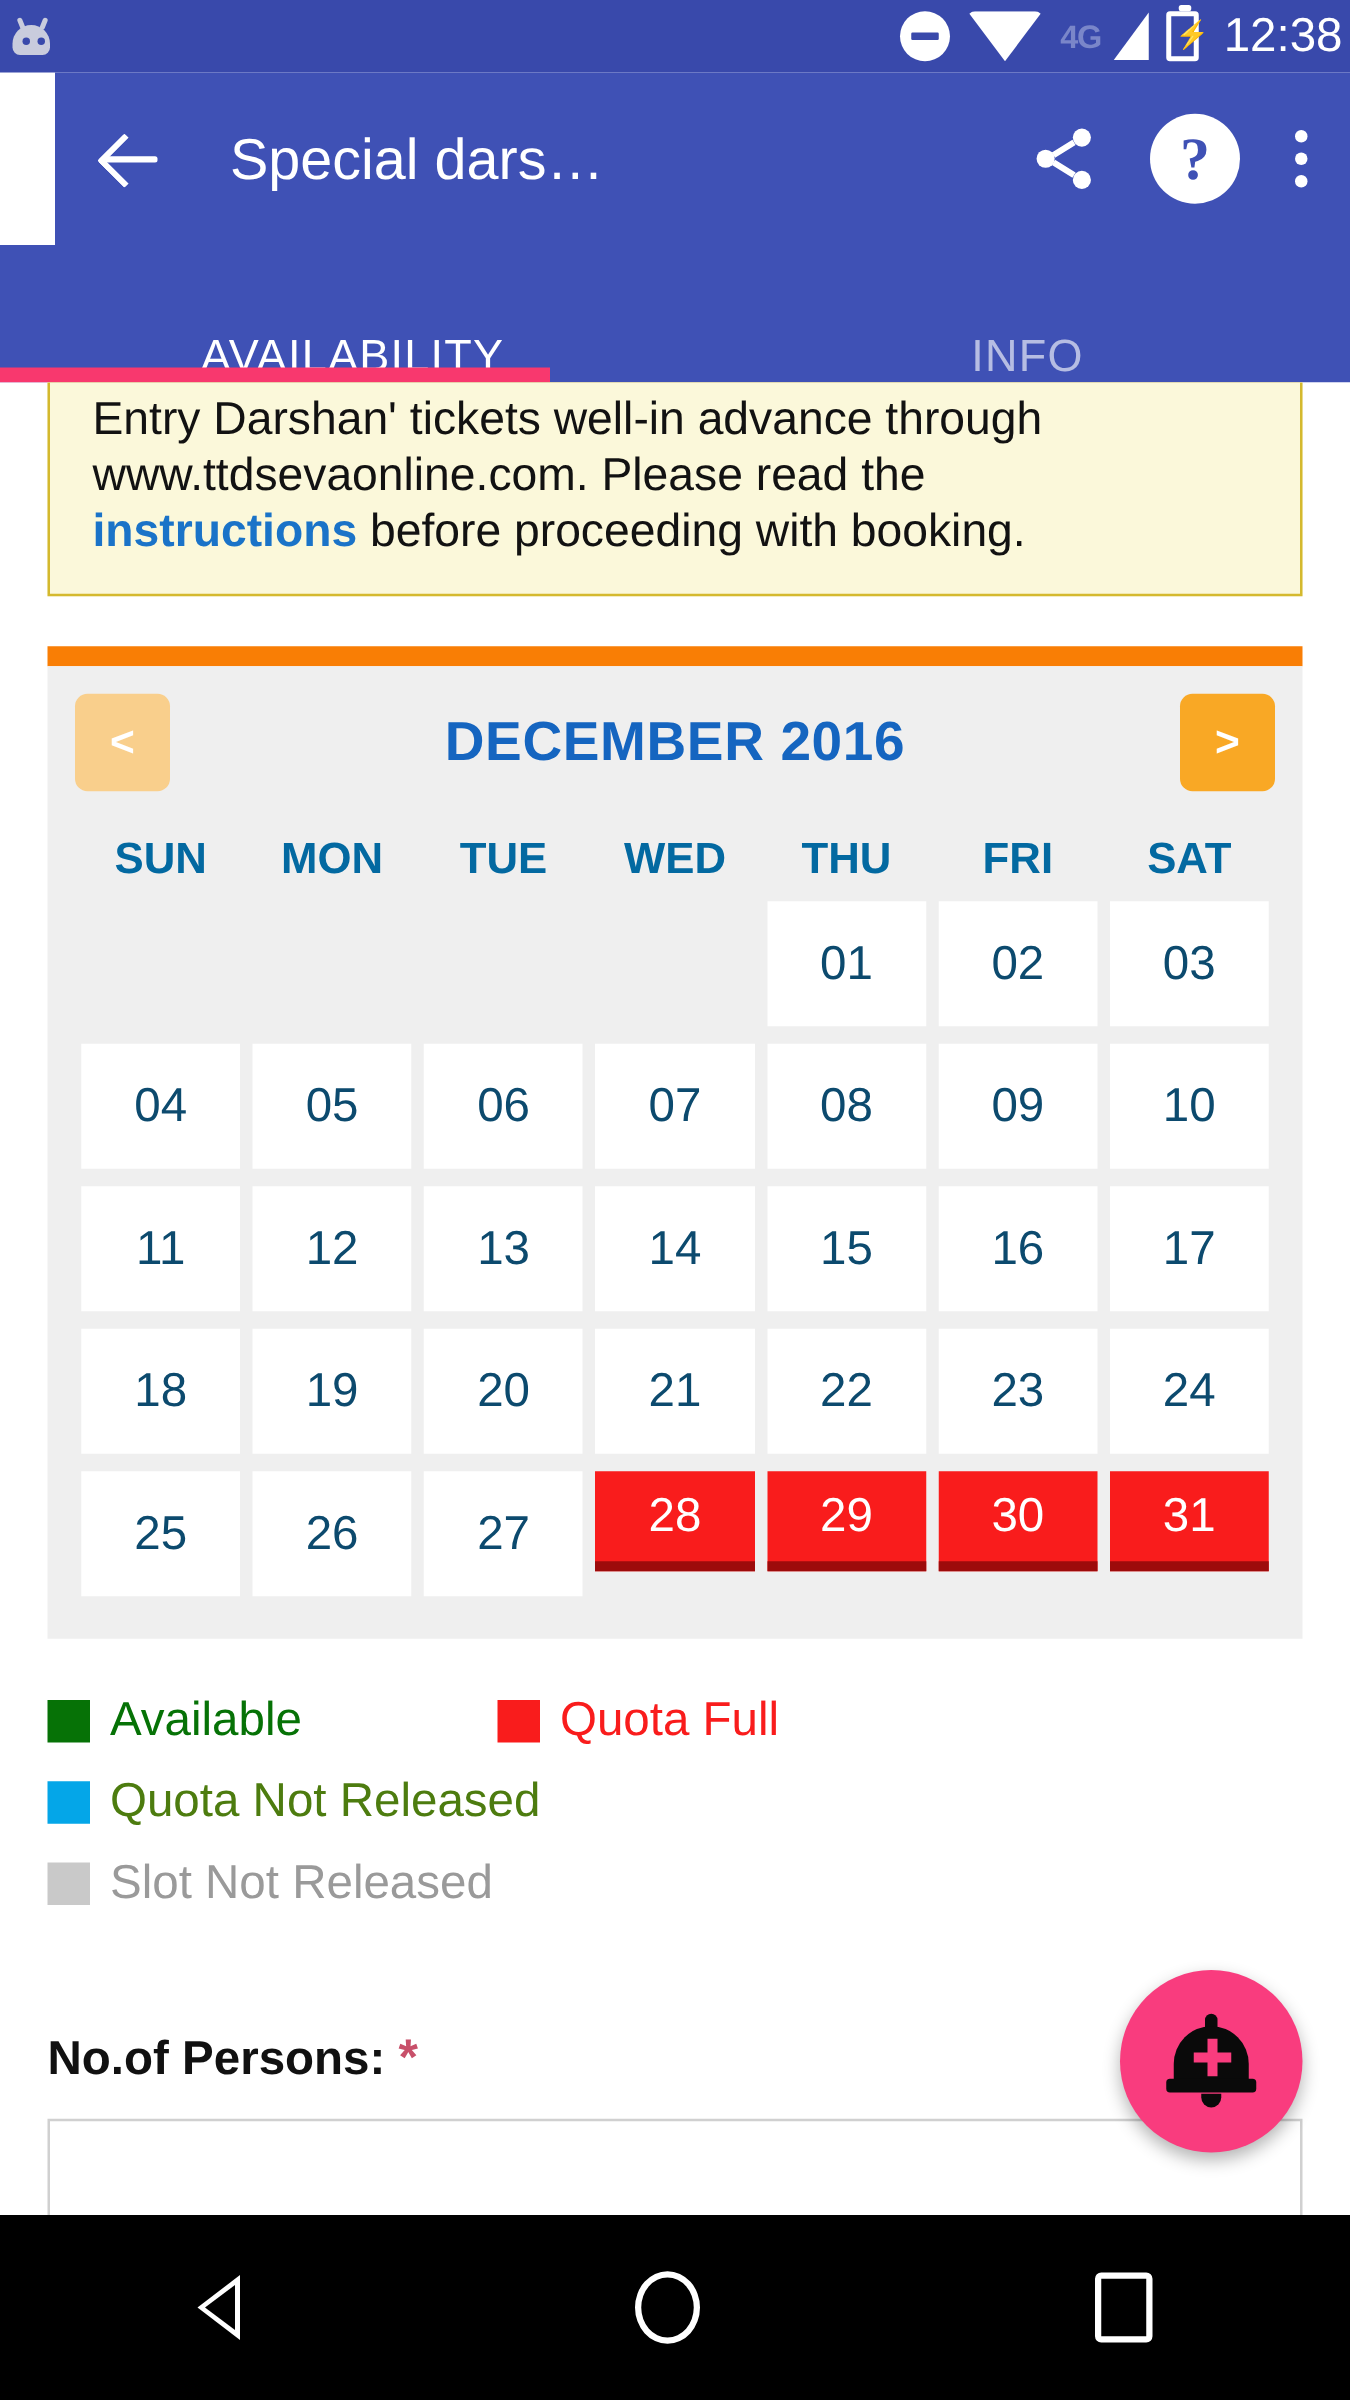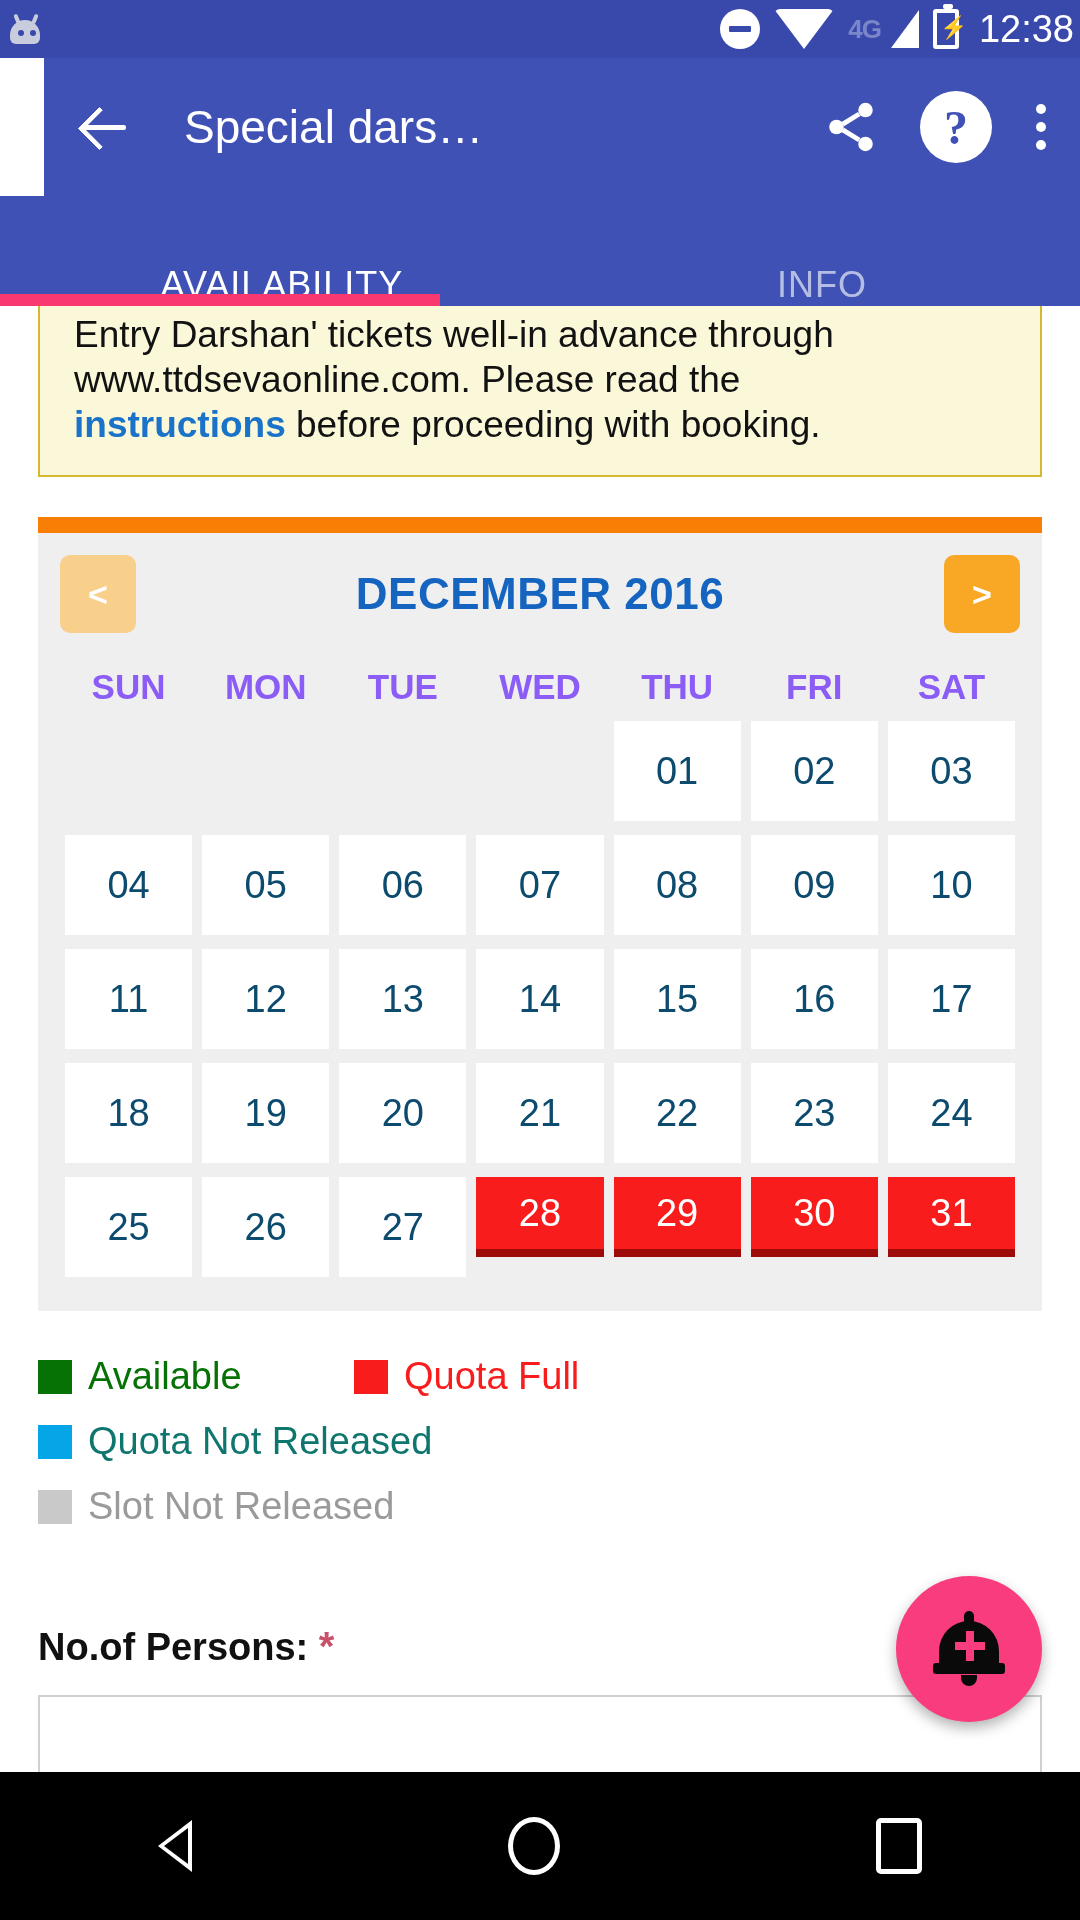--- a/index.html
+++ b/index.html
@@ -109,21 +109,21 @@
   }
   .nav-prev { background:#f9cf8c; }
   .nav-next { background:#f9a825; }
   .cal-month {
     flex:1; text-align:center; color:#1565c0; font-size:44px; font-weight:bold; letter-spacing:0.5px;
   }
   .cal-grid { padding:0 22px; }
   .cal-row { display:flex; }
   .cal-row + .cal-row { margin-top:14px; }
   .dow {
-    flex:1; text-align:center; font-size:35px; font-weight:bold; color:#8b5cf6;
+    flex:1; text-align:center; font-size:35px; font-weight:bold; color:#0369a1;
     padding:18px 0 14px 0;
   }
   .cell {
     flex:1; margin:0 5px; height:100px; display:flex; align-items:center; justify-content:center;
     font-size:38px; color:#0c4a6e; background:#ffffff; cursor:pointer;
   }
   .cell.empty { background:transparent; cursor:default; }
   .cell.full { background:#f91c1c; color:#fff; border-bottom:8px solid #9d0b0b; height:80px; }
 
   
@@ -304,33 +304,33 @@
                 <div class="cell full">30</div>
                 <div class="cell full">31</div>
               </div>
             </div>
         </div>
       </div>
     </div>
 
     <div class="legend">
       <div class="legend-row">
-        <div class="legend-item" style="width:316px">
+        <div class="legend-item" style="width:360px">
           <span class="swatch" id="sw0" style="background: rgb(6, 114, 6);"></span>
           <span class="legend-label" id="lb0" style="color: rgb(6, 114, 6);">Available</span>
         </div>
         <div class="legend-item">
           <span class="swatch" id="sw1" style="background: rgb(249, 28, 28);"></span>
           <span class="legend-label" id="lb1" style="color: rgb(249, 28, 28);">Quota Full</span>
         </div>
       </div>
       <div class="legend-row">
         <div class="legend-item">
           <span class="swatch" id="sw2" style="background: rgb(4, 166, 232);"></span>
-          <span class="legend-label" id="lb2" style="color: #0f766e;">Quota Not Released</span>
+          <span class="legend-label" id="lb2" style="color: #4d7c0f;">Quota Not Released</span>
         </div>
       </div>
       <div class="legend-row">
         <div class="legend-item">
           <span class="swatch" id="sw3" style="background: rgb(201, 201, 201);"></span>
           <span class="legend-label" id="lb3" style="color: rgb(154, 154, 154);">Slot Not Released</span>
         </div>
       </div>
     </div>
 

